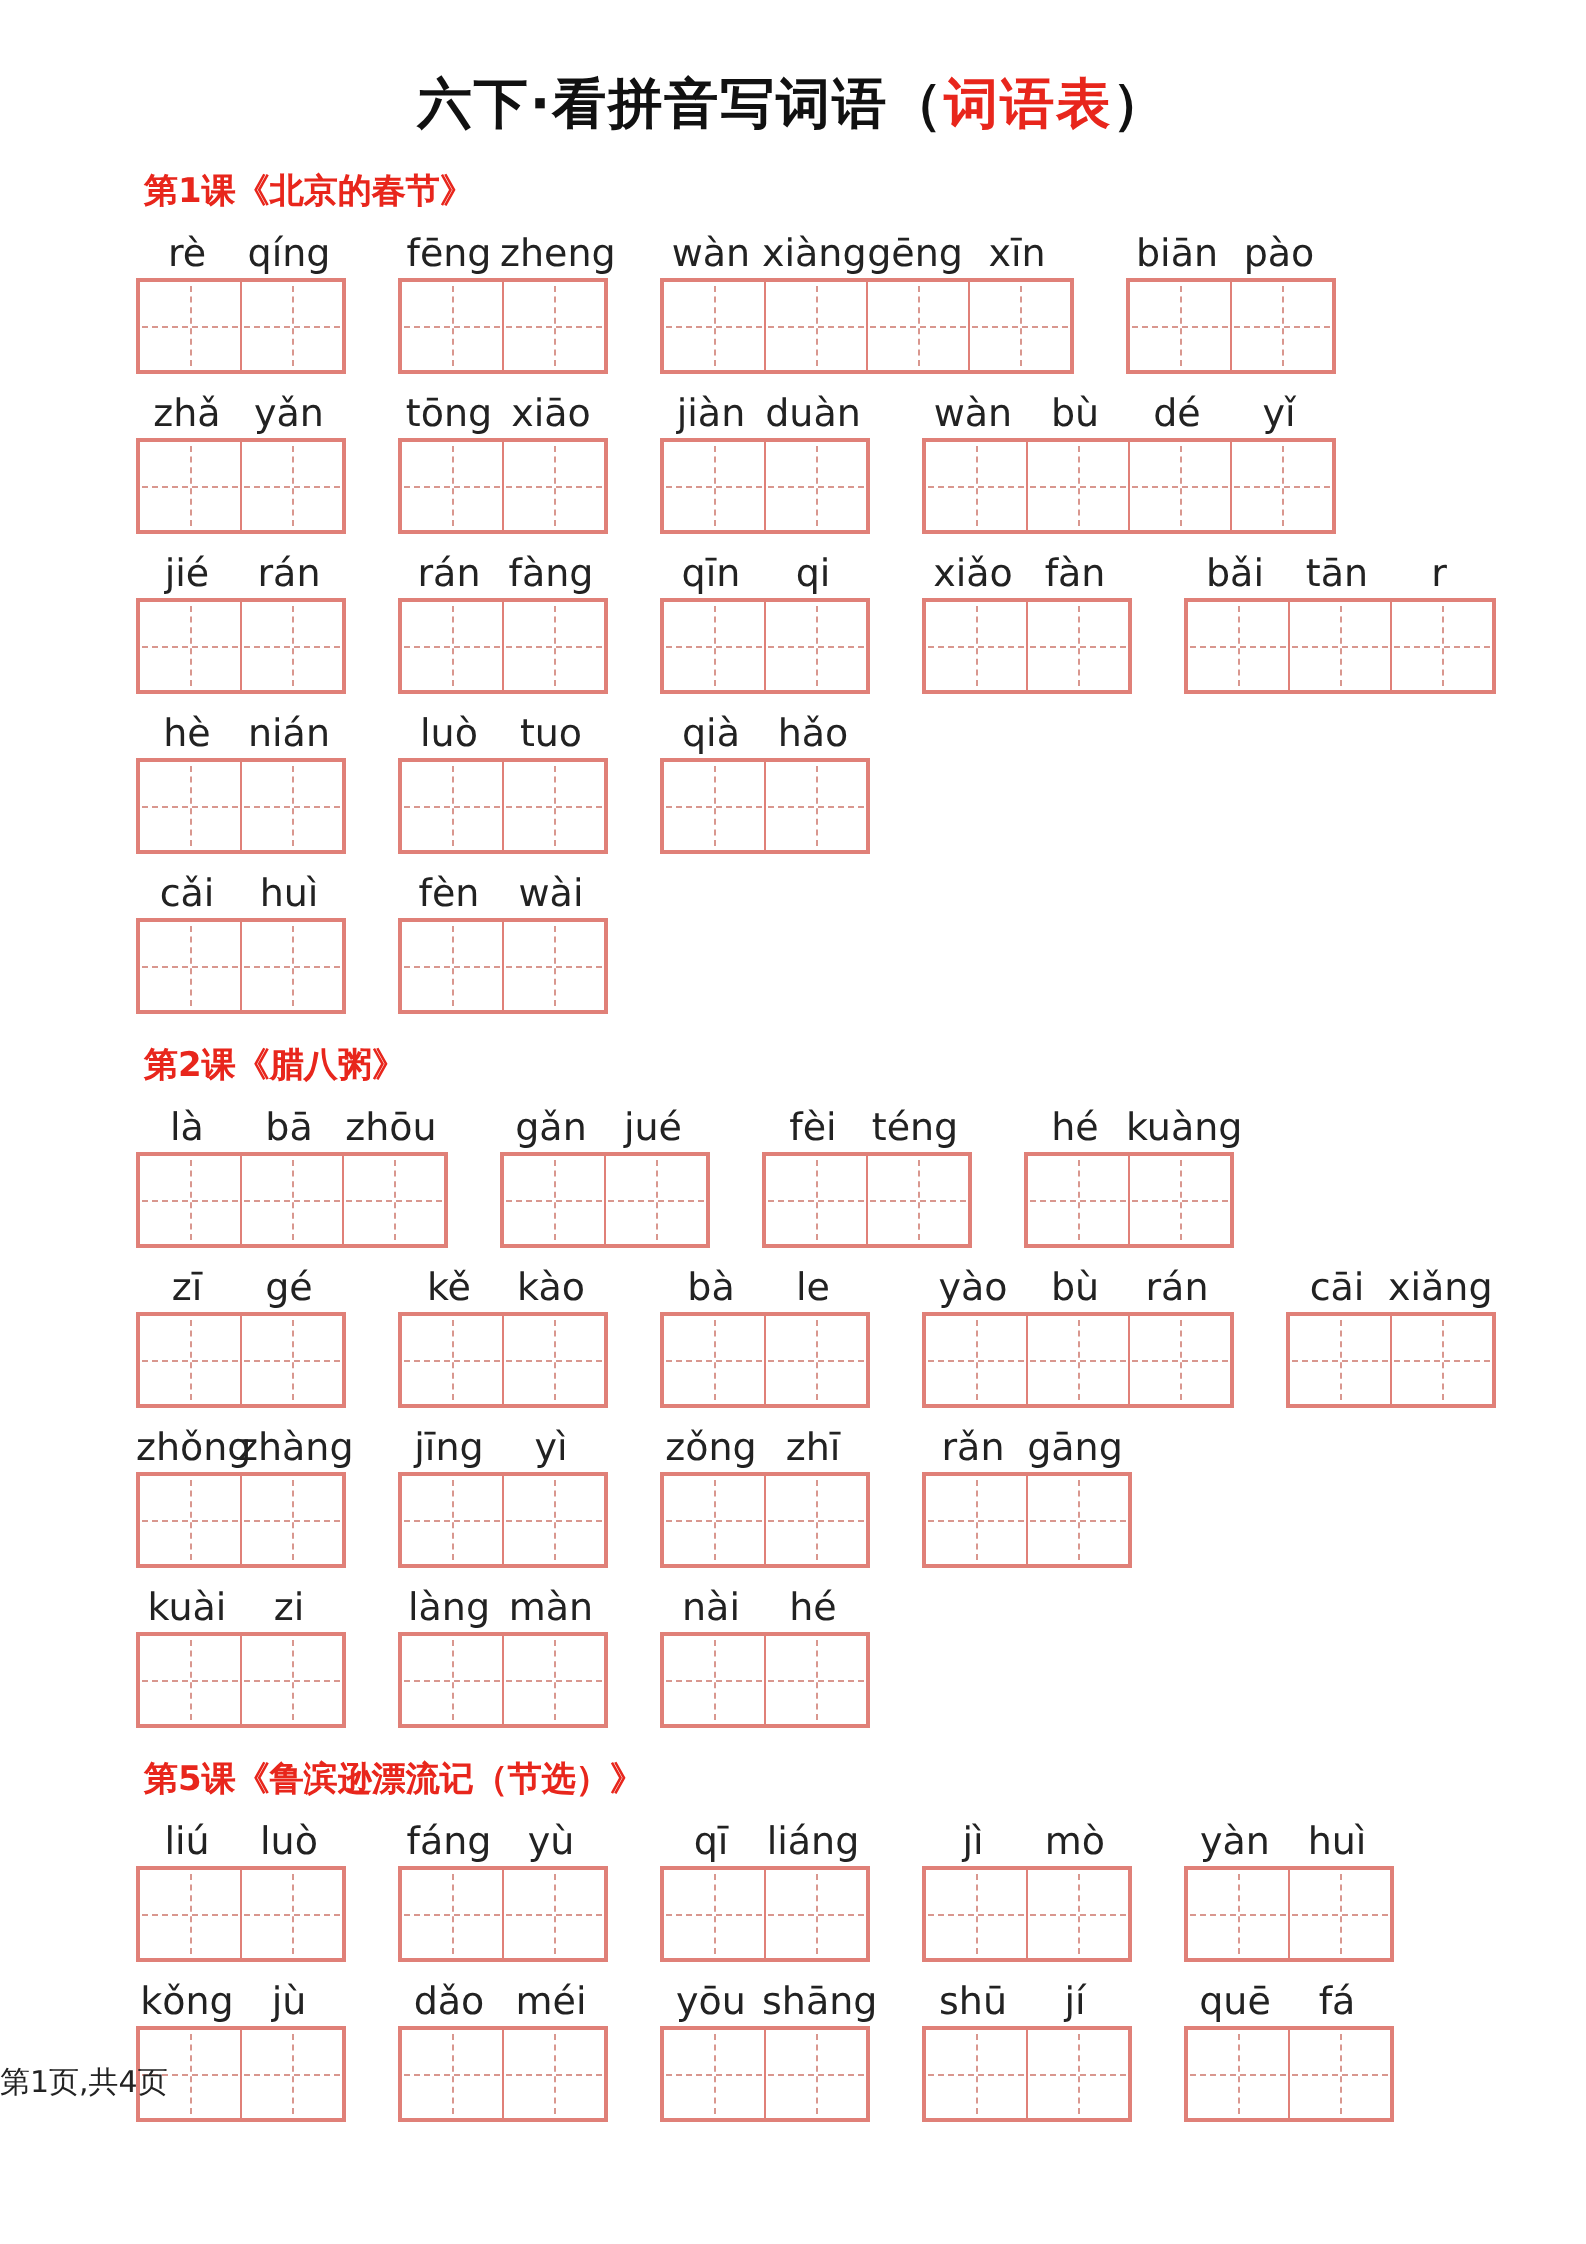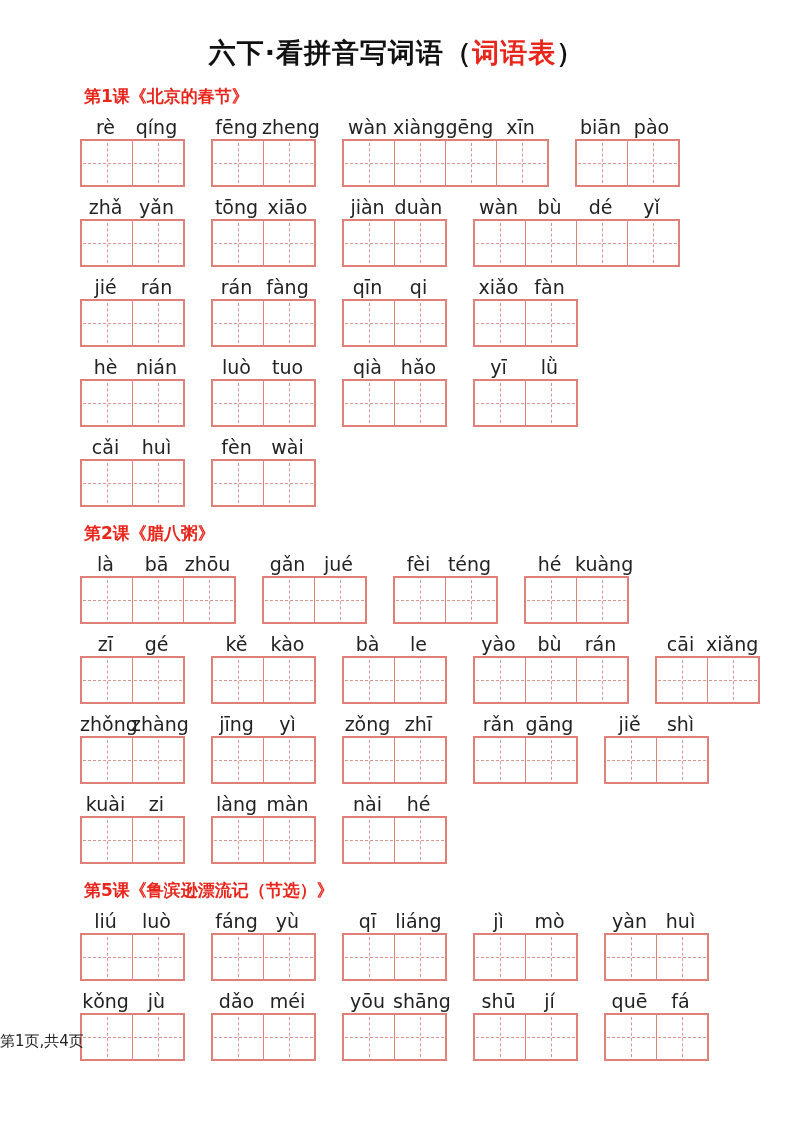--- a/index.html
+++ b/index.html
@@ -17,21 +17,21 @@
   }
   .doc-title{
     margin-top:36px;text-align:center;font-size:27px;line-height:34px;
     font-weight:700;color:#111;letter-spacing:1px;white-space:nowrap;
   }
   .doc-title .hl{color:var(--accent-red);}
   .section-header{
     margin:15px 0 9px 72px;font-size:17px;line-height:22px;
     font-weight:700;color:var(--accent-red);white-space:nowrap;
   }
-  .section{margin:12px;}
+  .section{margin:0;}
   .word-row{
     display:flex;align-items:center;margin-left:68px;margin-bottom:9px;
     column-gap:26px;
   }
   .word-group{display:flex;flex-direction:column;}
   .pinyin-row{display:flex;margin-bottom:1px;}
   .syl{
     width:51px;flex:0 0 51px;text-align:center;font-size:19px;line-height:22px;
     color:#222;white-space:nowrap;
   }
@@ -189,20 +189,32 @@
           <div class="word-group">
             <div class="pinyin-row">
               <span class="syl">xiǎo</span>
               <span class="syl">fàn</span>
             </div>
             <div class="cells">
               <div class="cell"></div>
               <div class="cell"></div>
             </div>
           </div>
+          <div class="word-group">
+            <div class="pinyin-row">
+              <span class="syl">bǎi</span>
+              <span class="syl">tān</span>
+              <span class="syl">r</span>
+            </div>
+            <div class="cells">
+              <div class="cell"></div>
+              <div class="cell"></div>
+              <div class="cell"></div>
+            </div>
+          </div>
         </div>
         <div class="word-row">
           <div class="word-group">
             <div class="pinyin-row">
               <span class="syl">hè</span>
               <span class="syl">nián</span>
             </div>
             <div class="cells">
               <div class="cell"></div>
               <div class="cell"></div>
@@ -215,30 +227,20 @@
             </div>
             <div class="cells">
               <div class="cell"></div>
               <div class="cell"></div>
             </div>
           </div>
           <div class="word-group">
             <div class="pinyin-row">
               <span class="syl">qià</span>
               <span class="syl">hǎo</span>
-            </div>
-            <div class="cells">
-              <div class="cell"></div>
-              <div class="cell"></div>
-            </div>
-          </div>
-          <div class="word-group">
-            <div class="pinyin-row">
-              <span class="syl">yī</span>
-              <span class="syl">lǜ</span>
             </div>
             <div class="cells">
               <div class="cell"></div>
               <div class="cell"></div>
             </div>
           </div>
         </div>
         <div class="word-row">
           <div class="word-group">
             <div class="pinyin-row">
@@ -390,30 +392,20 @@
             </div>
             <div class="cells">
               <div class="cell"></div>
               <div class="cell"></div>
             </div>
           </div>
           <div class="word-group">
             <div class="pinyin-row">
               <span class="syl">rǎn</span>
               <span class="syl">gāng</span>
-            </div>
-            <div class="cells">
-              <div class="cell"></div>
-              <div class="cell"></div>
-            </div>
-          </div>
-          <div class="word-group">
-            <div class="pinyin-row">
-              <span class="syl">jiě</span>
-              <span class="syl">shì</span>
             </div>
             <div class="cells">
               <div class="cell"></div>
               <div class="cell"></div>
             </div>
           </div>
         </div>
         <div class="word-row">
           <div class="word-group">
             <div class="pinyin-row">

